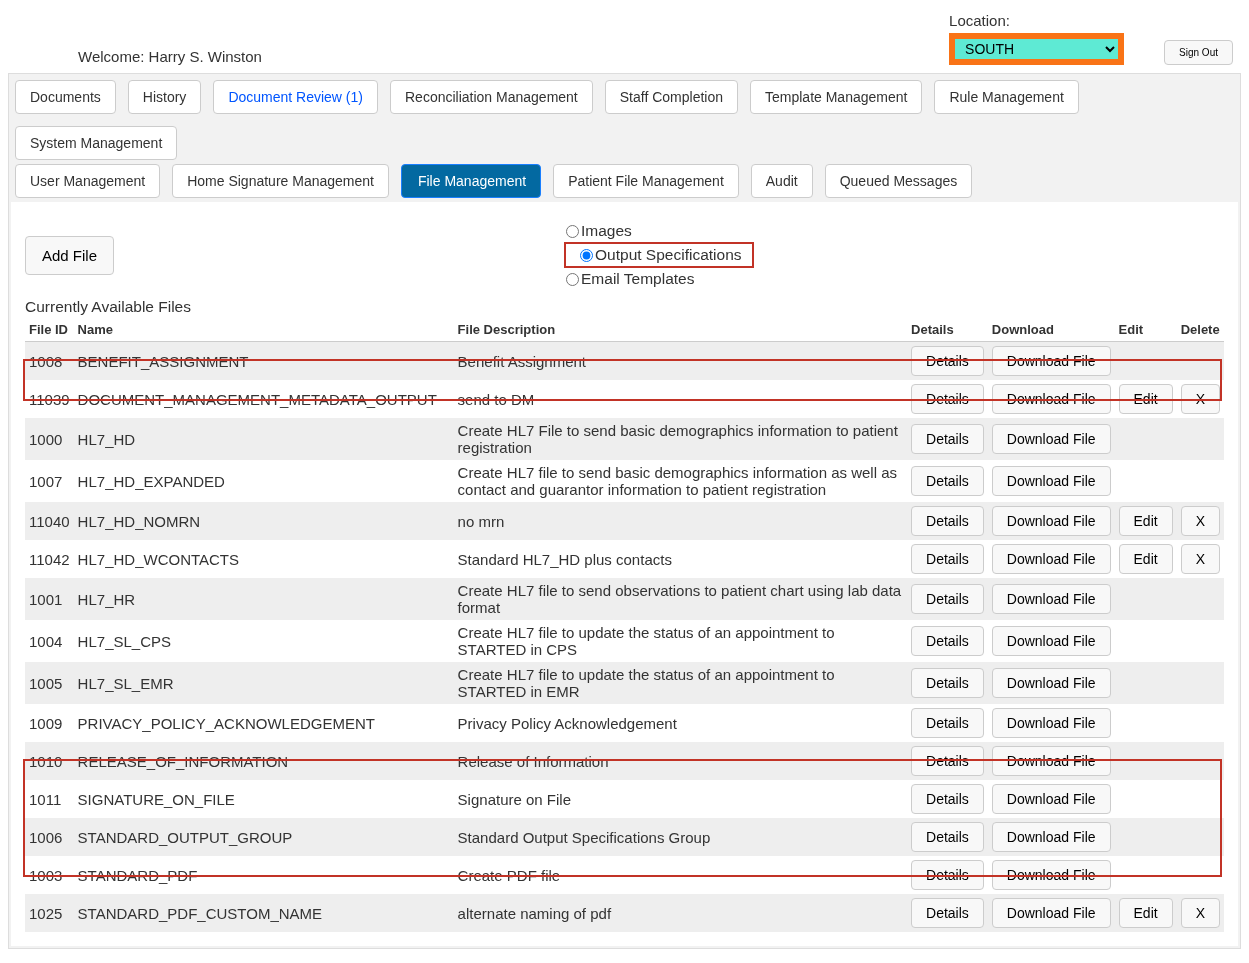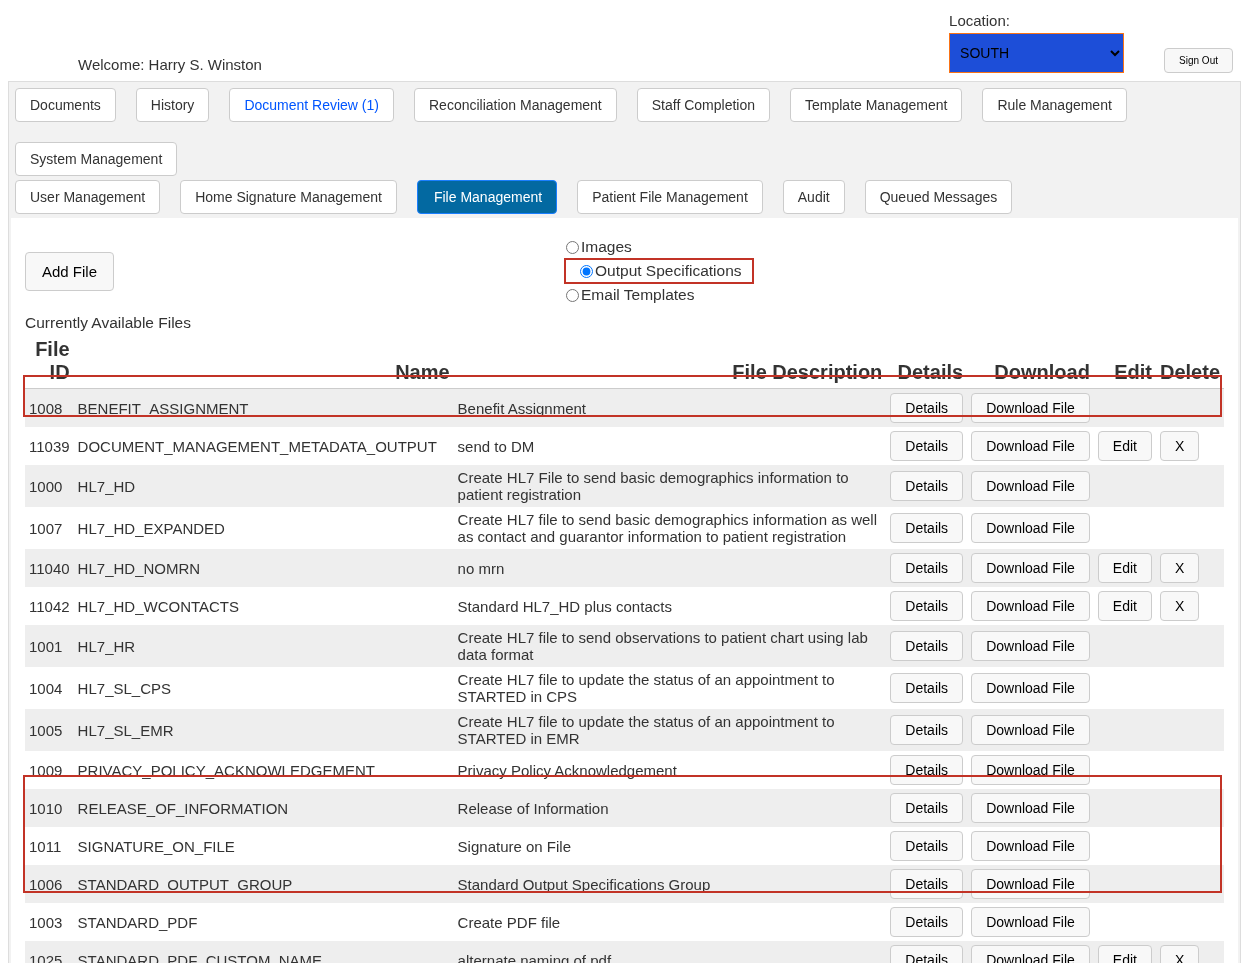--- a/index.html
+++ b/index.html
@@ -25,42 +25,42 @@
     margin-right: 40px;
   }
   .location-label {
     font-size: 15px;
     font-weight: normal;
     margin-bottom: 4px;
     display: block;
   }
   .location-select {
     width: 175px;
-    padding: 10px 6px;
+    padding: 1px 6px;
     font-size: 14px;
-    border: 1px solid #f97316;
-    background: #1d4ed8;
+    border: 6px solid #f97316;
+    background: #5eead4;
   }
   .signout-btn {
     padding: 6px 14px;
     font-size: 10px;
     border: 1px solid #ccc;
     background: #f8f8f8;
     border-radius: 4px;
     cursor: pointer;
   }
   .main-panel {
     border: 1px solid #ddd;
     background: #f2f2f2;
     padding: 2px;
   }
   .tab-row {
     display: flex;
     flex-wrap: wrap;
-    gap: 20px;
+    gap: 12px;
     padding: 4px 4px 0 4px;
   }
   .tab {
     padding: 8px 14px;
     font-size: 14px;
     border: 1px solid #ccc;
     background: #fff;
     border-radius: 4px;
     cursor: pointer;
     color: #333;
@@ -105,23 +105,23 @@
   .radio-row input { margin: 0 2px 0 0; }
   .section-title {
     font-size: 15.5px;
     margin: 8px 0 2px 0;
   }
   table.files {
     width: 100%;
     border-collapse: collapse;
   }
   table.files th {
-    text-align: right;
+    text-align: left;
     font-weight: bold;
-    font-size: 20px;
+    font-size: 13px;
     padding: 4px 4px;
     border-bottom: 1px solid #ccc;
     vertical-align: bottom;
   }
   table.files td {
     padding: 4px 4px;
     font-size: 15px;
     vertical-align: middle;
   }
   table.files tbody tr:nth-child(odd) td {

